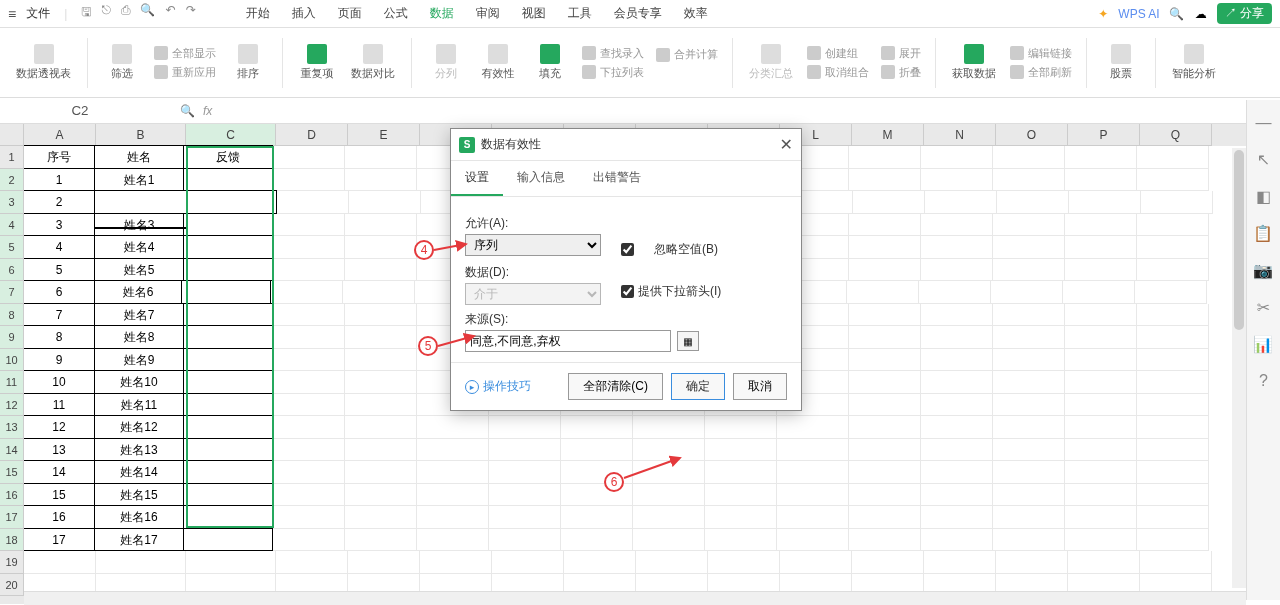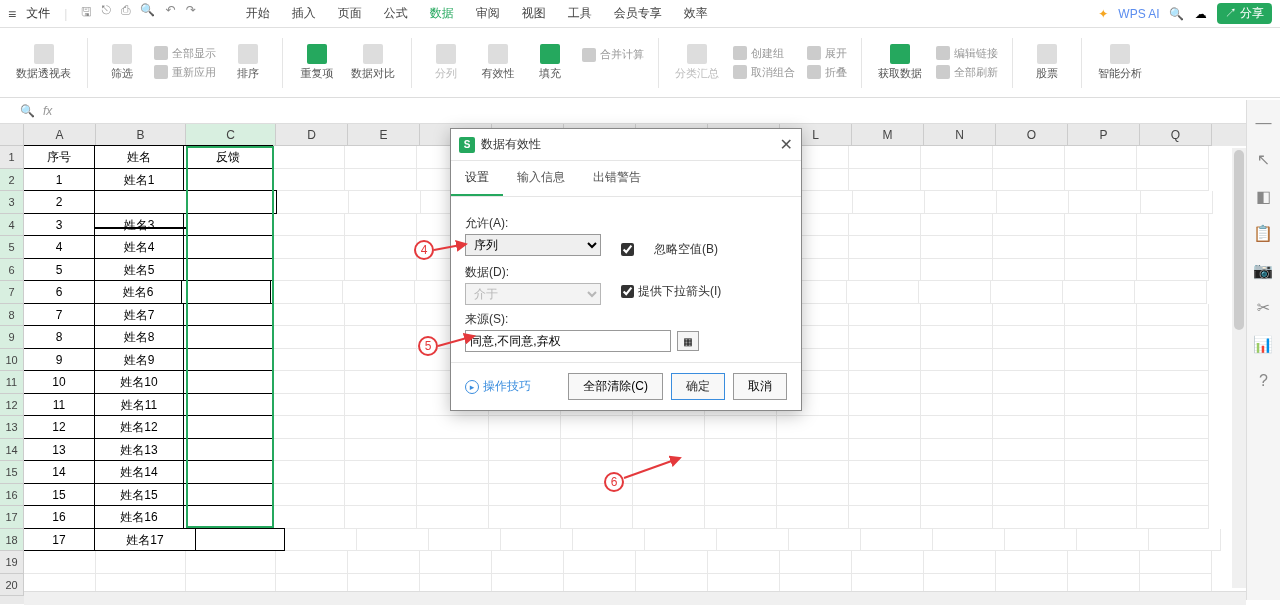--- a/index.html
+++ b/index.html
@@ -186,20 +186,30 @@
       <div class="ico"></div>
       <span>有效性</span>
     </div>
   <div class="group big">
       <div class="ico green"></div>
       <span>填充</span>
     </div>
   <div class="vgroup">
     <div class="item">
         <span class="sico"></span>
+        <span>查找录入</span>
+      </div>
+    <div class="item">
+        <span class="sico"></span>
+        <span>下拉列表</span>
+      </div>
+  </div>
+  <div class="vgroup">
+    <div class="item">
+        <span class="sico"></span>
         <span>合并计算</span>
       </div>
     <div class="item">&nbsp;</div>
   </div>
   <div class="divider"></div>
   <div class="group big disabled">
       <div class="ico"></div>
       <span>分类汇总</span>
     </div>
   <div class="vgroup">
@@ -243,20 +253,21 @@
       <span>股票</span>
     </div>
   <div class="divider"></div>
   <div class="group big">
       <div class="ico"></div>
       <span>智能分析</span>
     </div>
 </div>
 
 <div class="refbar">
+  <input class="cellref" style="border: none; outline: none; background: transparent;" value="C2">
   <div class="fxarea">
     <span>🔍</span>
     <span class="fx">fx</span>
   </div>
 </div>
 
 <div class="sheetwrap">
   <div class="rowhdrs">
     <div class="corner"></div>
     <div>1</div>
@@ -601,21 +612,21 @@
           <div class="cell cw-J" style="width: 72px;"></div>
           <div class="cell cw-L" style="width: 72px;"></div>
           <div class="cell cw-M" style="width: 72px;"></div>
           <div class="cell cw-N" style="width: 72px;"></div>
           <div class="cell cw-O" style="width: 72px;"></div>
           <div class="cell cw-P" style="width: 72px;"></div>
           <div class="cell cw-Q" style="width: 72px;"></div>
         </div>
         <div class="row">
           <div class="cell cw-A b" style="width: 72px;">17</div>
-          <div class="cell cw-B b" style="width: 102px;">姓名17</div>
+          <div class="cell cw-B b" style="width: 90px;">姓名17</div>
           <div class="cell cw-C b" style="width: 90px;"></div>
           <div class="cell cw-D" style="width: 72px;"></div>
           <div class="cell cw-E" style="width: 72px;"></div>
           <div class="cell cw-F" style="width: 72px;"></div>
           <div class="cell cw-G" style="width: 72px;"></div>
           <div class="cell cw-H" style="width: 72px;"></div>
           <div class="cell cw-I" style="width: 72px;"></div>
           <div class="cell cw-J" style="width: 72px;"></div>
           <div class="cell cw-L" style="width: 72px;"></div>
           <div class="cell cw-M" style="width: 72px;"></div>

